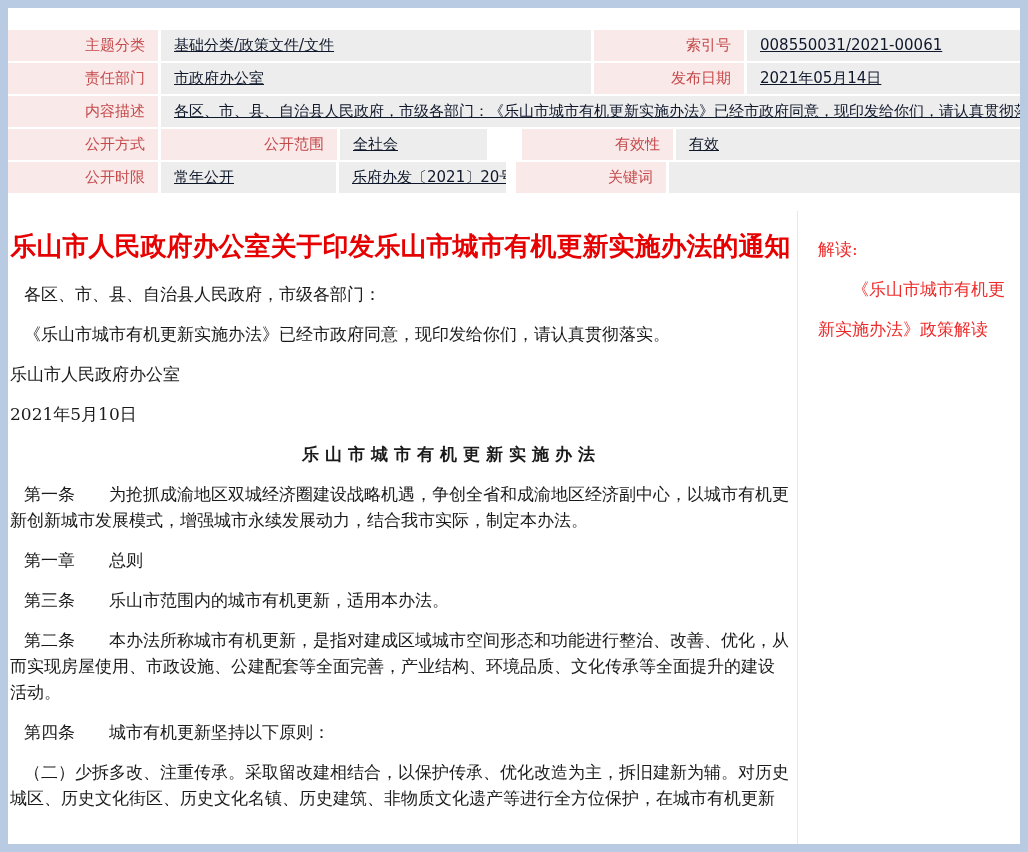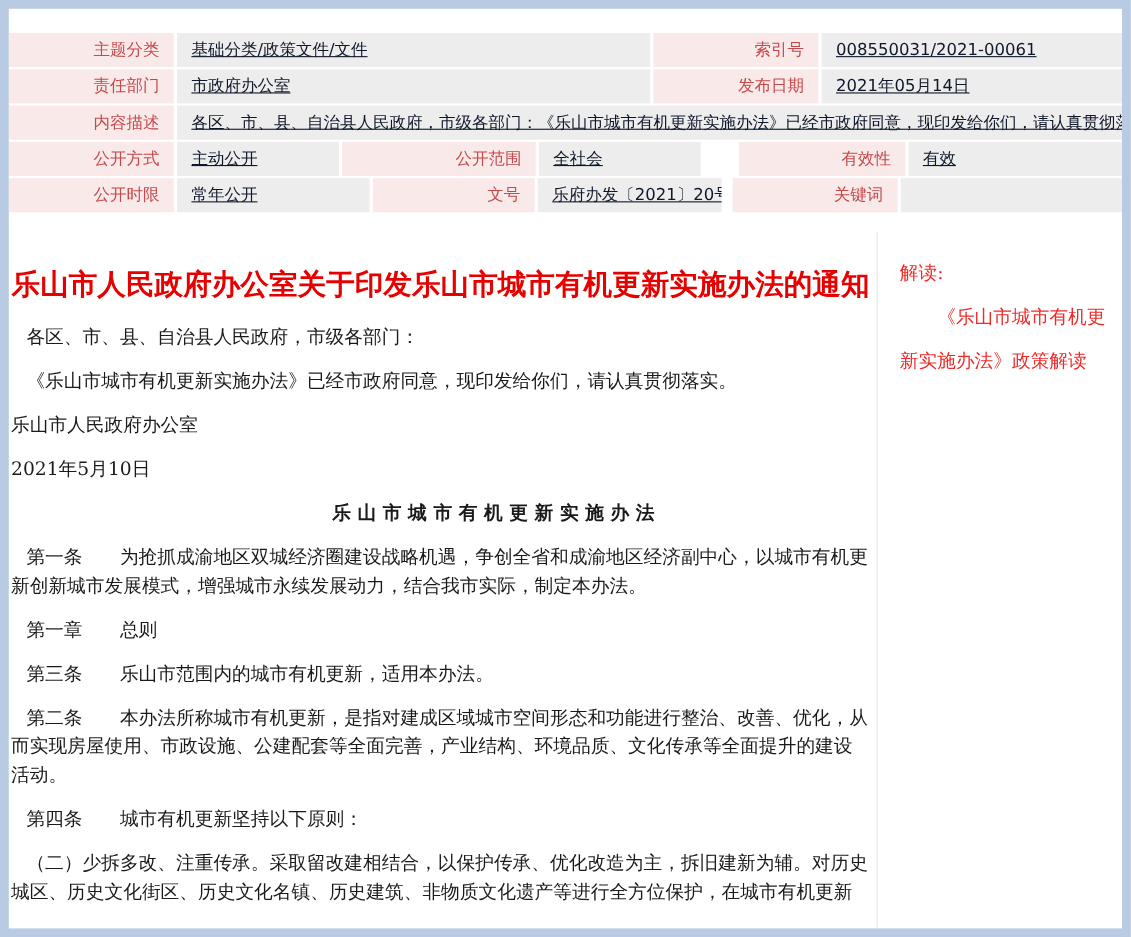--- a/index.html
+++ b/index.html
@@ -33,21 +33,20 @@
   .sp4{width:4px;flex:none;background:#ffffff;}
   .grow{flex:1;}
   
   .content{flex:1;display:flex;min-height:0;}
   .main{
     box-sizing:border-box;width:789px;flex:none;
     padding:36px 6px 0 2px;
     font-family:"DejaVu Serif","Liberation Serif",serif;
     font-size:17px;color:#1a1a1a;line-height:26px;
     overflow:hidden;
-    margin-top:13px;
   }
   .main h1{
     margin:0 0 18px 0;
     font-family:"DejaVu Sans","Liberation Sans",sans-serif;
     font-size:26px;line-height:34px;font-weight:bold;color:#e60000;
     text-align:center;
   }
   .main p{margin:14px 0;}
   .ind{text-indent:14px;}
   .sign{text-align:left;padding-right:90px;}
@@ -89,32 +88,30 @@
         <div class="cell val grow">2021年05月14日</div>
       </div>
 
       <div class="mrow">
         <div class="cell lbl w150">内容描述</div>
         <div class="cell val grow">各区、市、县、自治县人民政府，市级各部门：《乐山市城市有机更新实施办法》已经市政府同意，现印发给你们，请认真贯彻落...</div>
       </div>
 
       <div class="mrow">
         <div class="cell lbl w150">公开方式</div>
-        <div class="cell val w147">主动公开</div>
         <div class="cell lbl w176">公开范围</div>
         <div class="cell val w147">全社会</div>
         <div class="sp29"></div>
         <div class="cell lbl w151">有效性</div>
         <div class="cell val grow">有效</div>
       </div>
 
       <div class="mrow">
         <div class="cell lbl w150">公开时限</div>
         <div class="cell val w175">常年公开</div>
-        <div class="cell lbl w147">文号</div>
         <div class="cell val w167">乐府办发〔2021〕20号</div>
         <div class="sp4"></div>
         <div class="cell lbl w150">关键词</div>
         <div class="cell val grow"></div>
       </div>
 
     </div>
 
     <div class="content">
 

